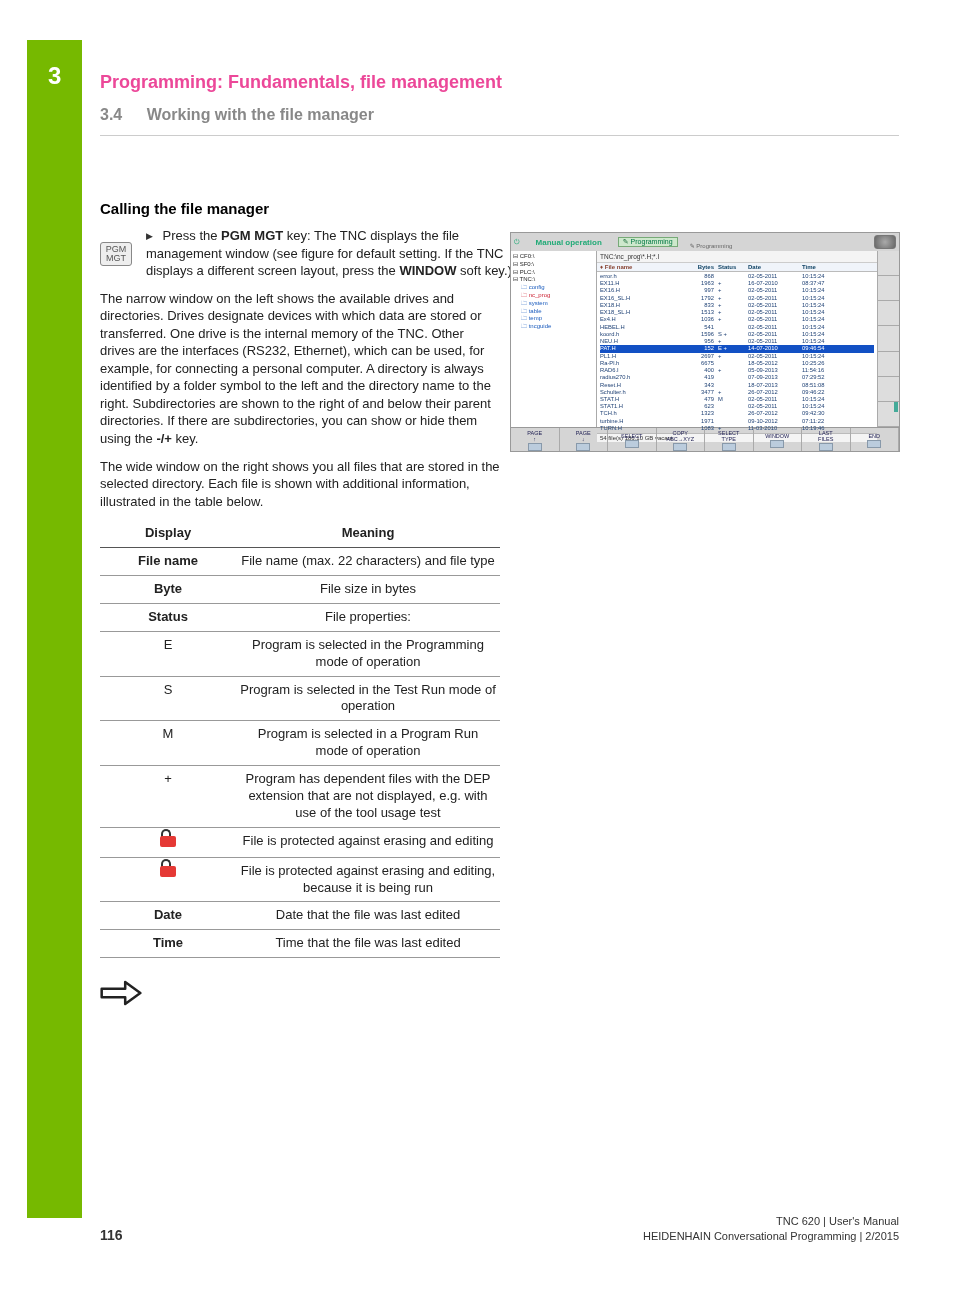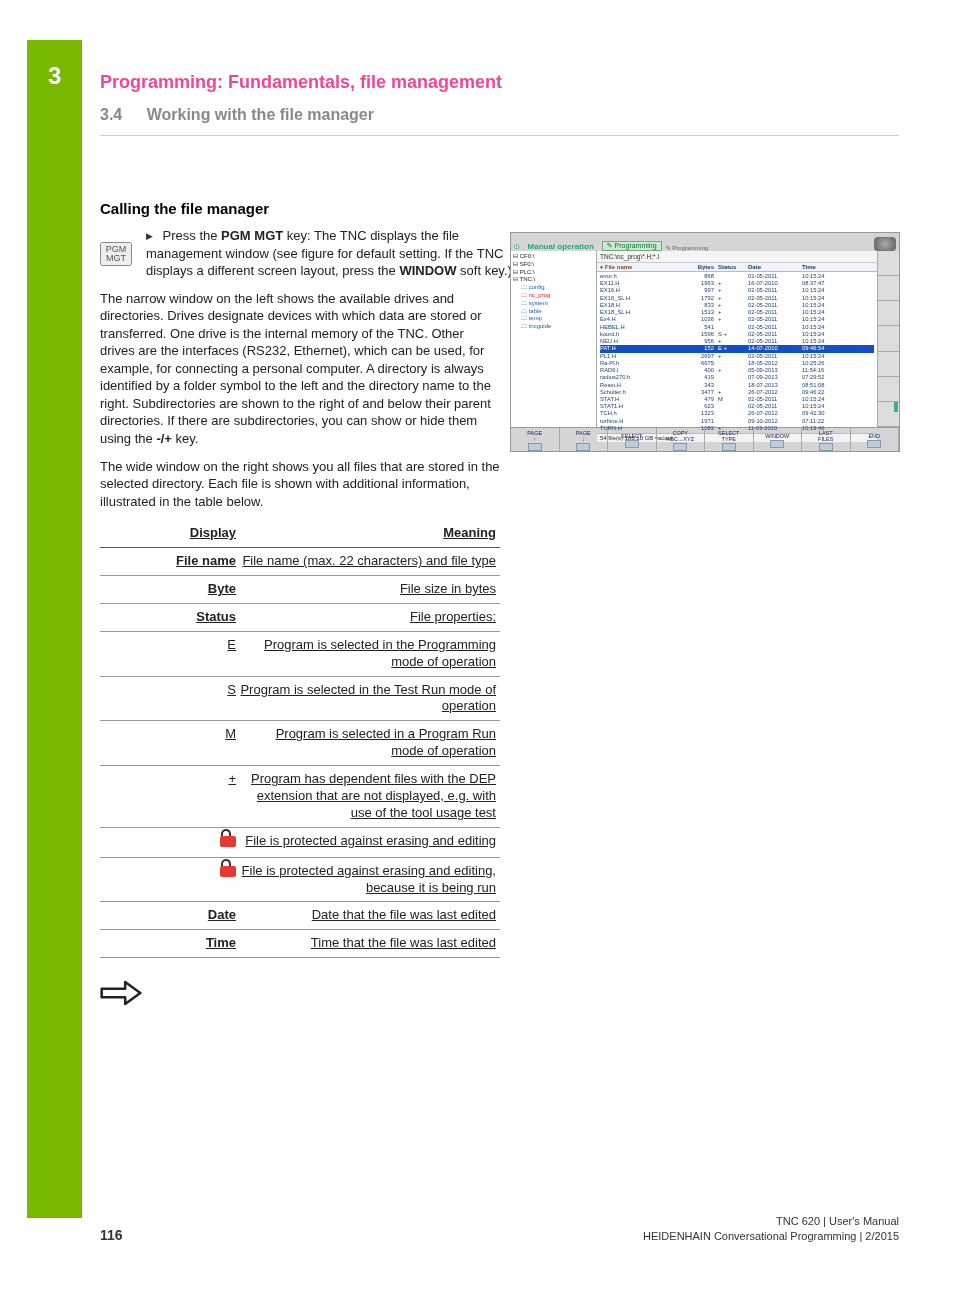--- a/index.html
+++ b/index.html
@@ -91,27 +91,26 @@
     line-height: 1.35;
     margin-bottom: 10px;
   }
   .bold { font-weight: bold; }
   .tbl {
     width: 400px;
     border-collapse: collapse;
     margin-top: 6px;
   }
   .tbl th, .tbl td {
-    text-align: right;
+    text-align: center;
     vertical-align: top;
     padding: 5px 4px 5px 0;
     border-bottom: 1px solid #999;
     font-size: 13px;
     line-height: 1.3;
-    text-decoration: underline;
   }
   .tbl th { font-weight: bold; border-bottom: 1.5px solid #555; }
   .tbl td.c1 { width: 140px; }
   .lock-icon {
     width: 16px; height: 14px;
     position: relative;
     display: inline-block;
   }
   .lock-icon .shackle {
     position: absolute;
@@ -153,23 +152,23 @@
     border: 1px solid #999;
     background: #e8e8e8;
     font-size: 7px;
     color: #333;
     overflow: hidden;
   }
   .shot-header {
     display: flex;
     height: 18px;
     background: #d5d5d5;
-    align-items: flex-end;
+    align-items: center;
     padding: 0 3px;
-    gap: 8px;
+    gap: 16px;
   }
   .shot-header .left { color: #2a7; font-weight: bold; font-size: 8px; }
   .shot-header .mid {
     background: #cde8cc;
     border: 1px solid #7a7;
     padding: 0 4px;
     font-size: 7px;
     color: #074;
   }
   .shot-header .mid2 {

